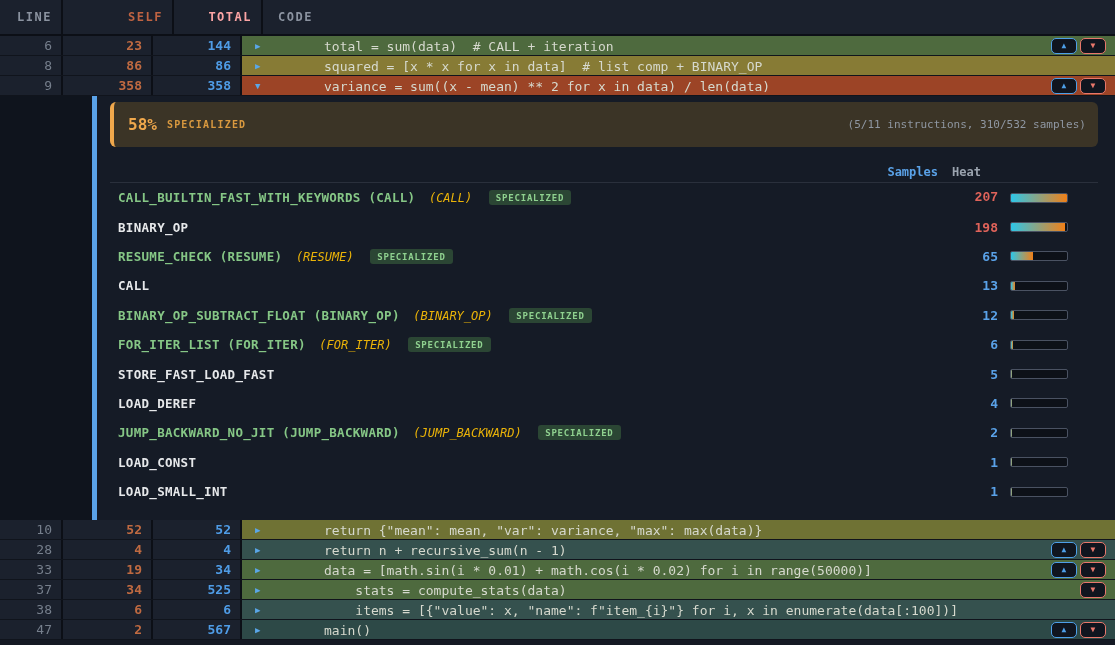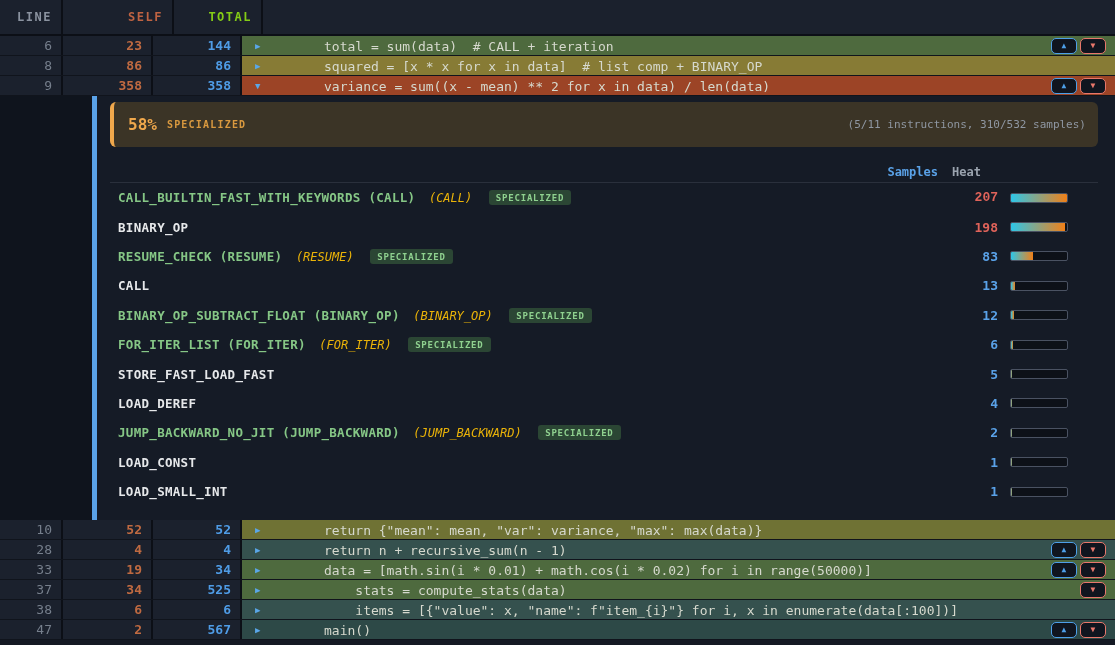--- a/index.html
+++ b/index.html
@@ -10,21 +10,21 @@
   
   .hdr { display:flex; height:36px; background:#1b212d; border-bottom:2px solid #0c0f16; }
   .hdr .cell { display:flex; align-items:center; font-size:12px; font-weight:bold;
     letter-spacing:1.5px; color:#8b93a0; }
   .vsep { width:2px; background:#0c0f16; flex:none; }
   .col-line  { width:61px;  justify-content:flex-end; padding-right:9px;  flex:none; }
   .col-self  { width:88px;  justify-content:flex-end; padding-right:9px;  flex:none; }
   .col-total { width:87px;  justify-content:flex-end; padding-right:9px;  flex:none; }
   .col-code  { flex:1; padding-left:15px; }
   .hdr .c-self  { color:#bf6342;margin-left:21px; }
-  .hdr .c-total { color:#84cc16;border-radius:8px; }
+  .hdr .c-total { color:#fca5a5;border-radius:8px; }
 
   
   .crow { display:flex; height:20px; border-bottom:1px solid #10141c; }
   .crow .num { background:#1b212d; display:flex; align-items:center; font-size:13px; }
   .crow .n-line  { color:#767f8c; }
   .crow .n-self  { color:#bf6a41; font-weight:bold; }
   .crow .n-total { color:#4f9ce6; font-weight:bold; }
   .codecell { flex:1; position:relative; display:flex; align-items:center; }
   .marker { position:absolute; left:13px; top:50%; transform:translateY(-50%);
     font-size:9px; color:#5aa7e8; }
@@ -79,20 +79,21 @@
 
 <div id="app">
 
   <div class="hdr">
     <div class="cell col-line">LINE</div>
     <div class="vsep"></div>
     <div class="cell col-self c-self">SELF</div>
     <div class="vsep"></div>
     <div class="cell col-total c-total">TOTAL</div>
     <div class="vsep"></div>
+    <div class="cell col-code">CODE</div>
   </div>
 
   <div id="rows-top">
   <div class="crow">
     <div class="num n-line col-line">6</div>
     <div class="vsep"></div>
     <div class="num n-self col-self">23</div>
     <div class="vsep"></div>
     <div class="num n-total col-total">144</div>
     <div class="vsep"></div>
@@ -174,21 +175,21 @@
         <div class="fill" style="width: 95.6522%; background: linear-gradient(90deg, rgb(46, 198, 232), rgb(240, 128, 24));"></div>
       </div>
     </div>
   </div>
 
   <div class="irow">
     <div class="iname">
       <span class="nm spec">RESUME_CHECK (RESUME)</span>
       <span class="base">(RESUME)</span>
     <span class="badge">SPECIALIZED</span></div>
-    <div class="isamp" style="color: rgb(90, 162, 232);">83</div>
+    <div class="isamp" style="color: rgb(90, 162, 232);">65</div>
     <div class="iheat">
       <div class="bar">
         <div class="fill" style="width: 40.0966%; background: linear-gradient(90deg, rgb(46, 198, 232), rgb(240, 128, 24));"></div>
       </div>
     </div>
   </div>
 
   <div class="irow">
     <div class="iname">
       <span class="nm">CALL</span>

